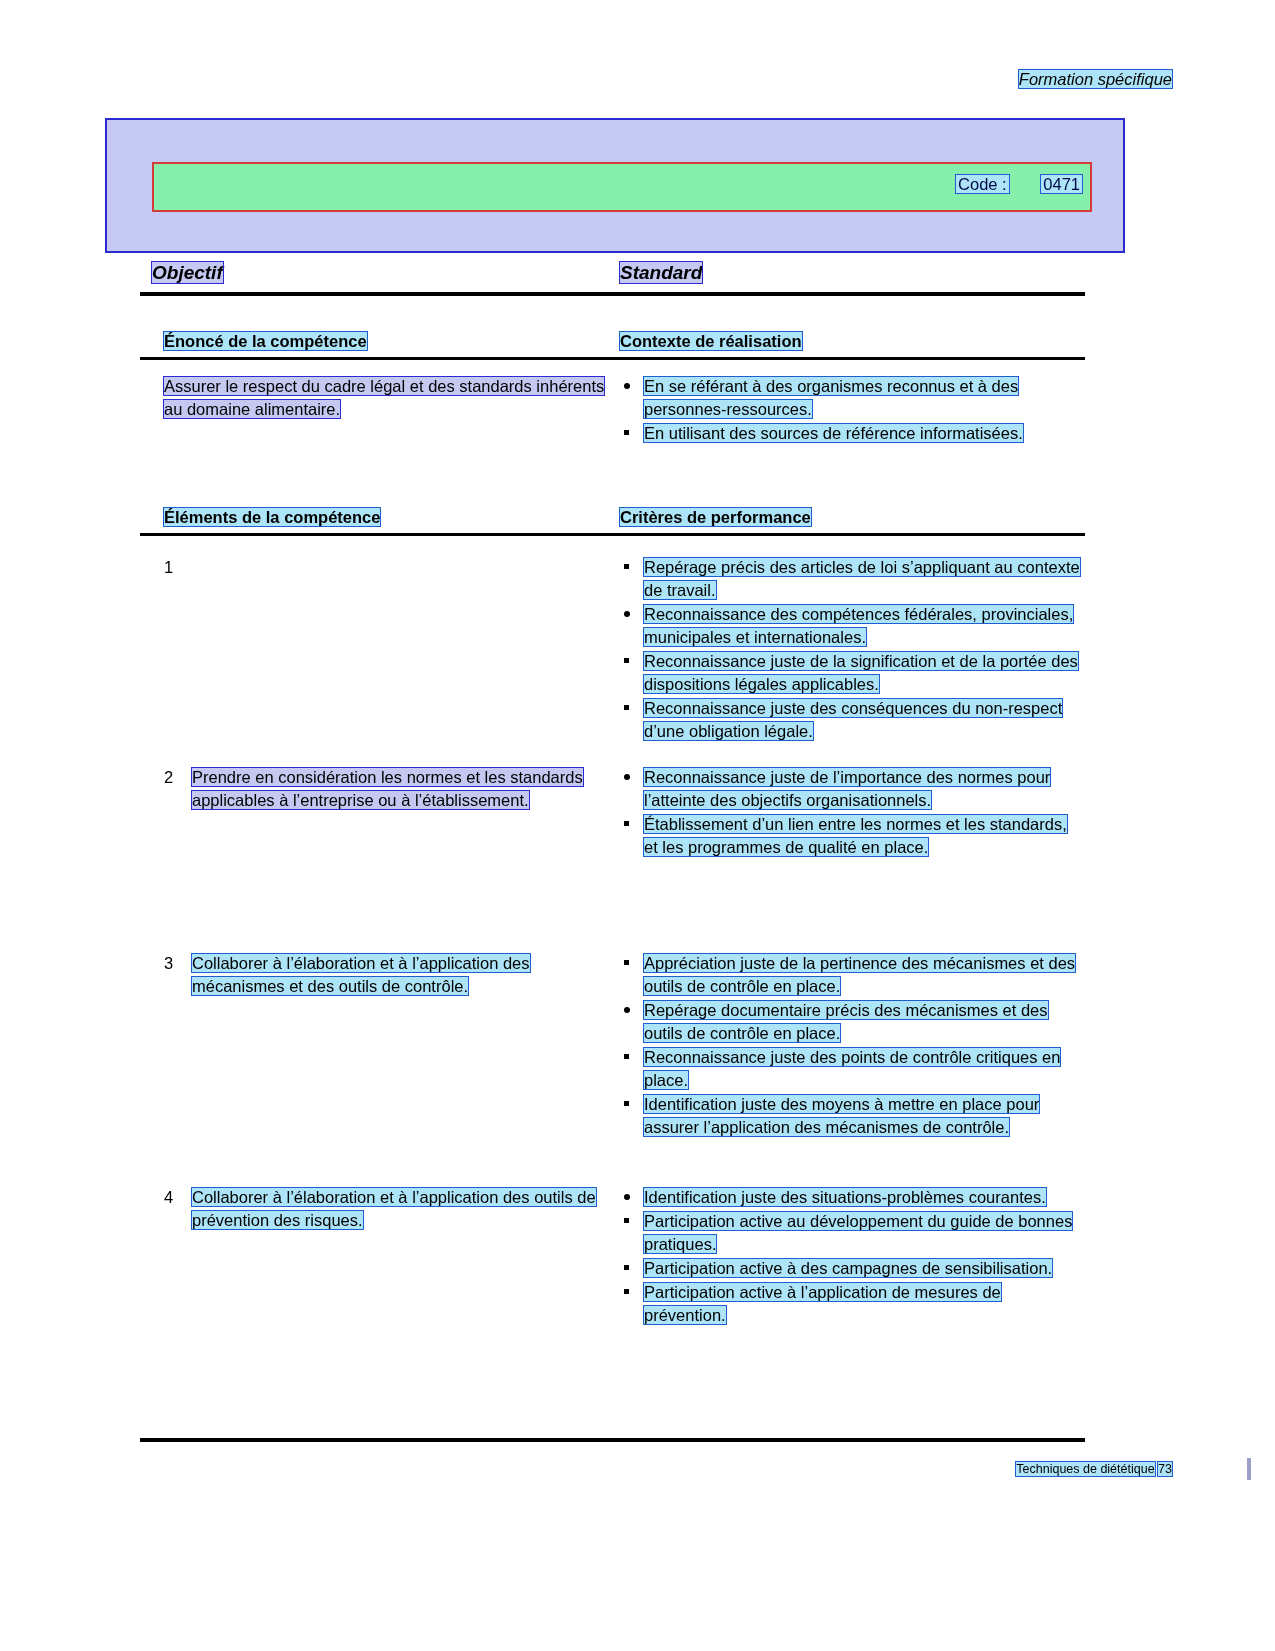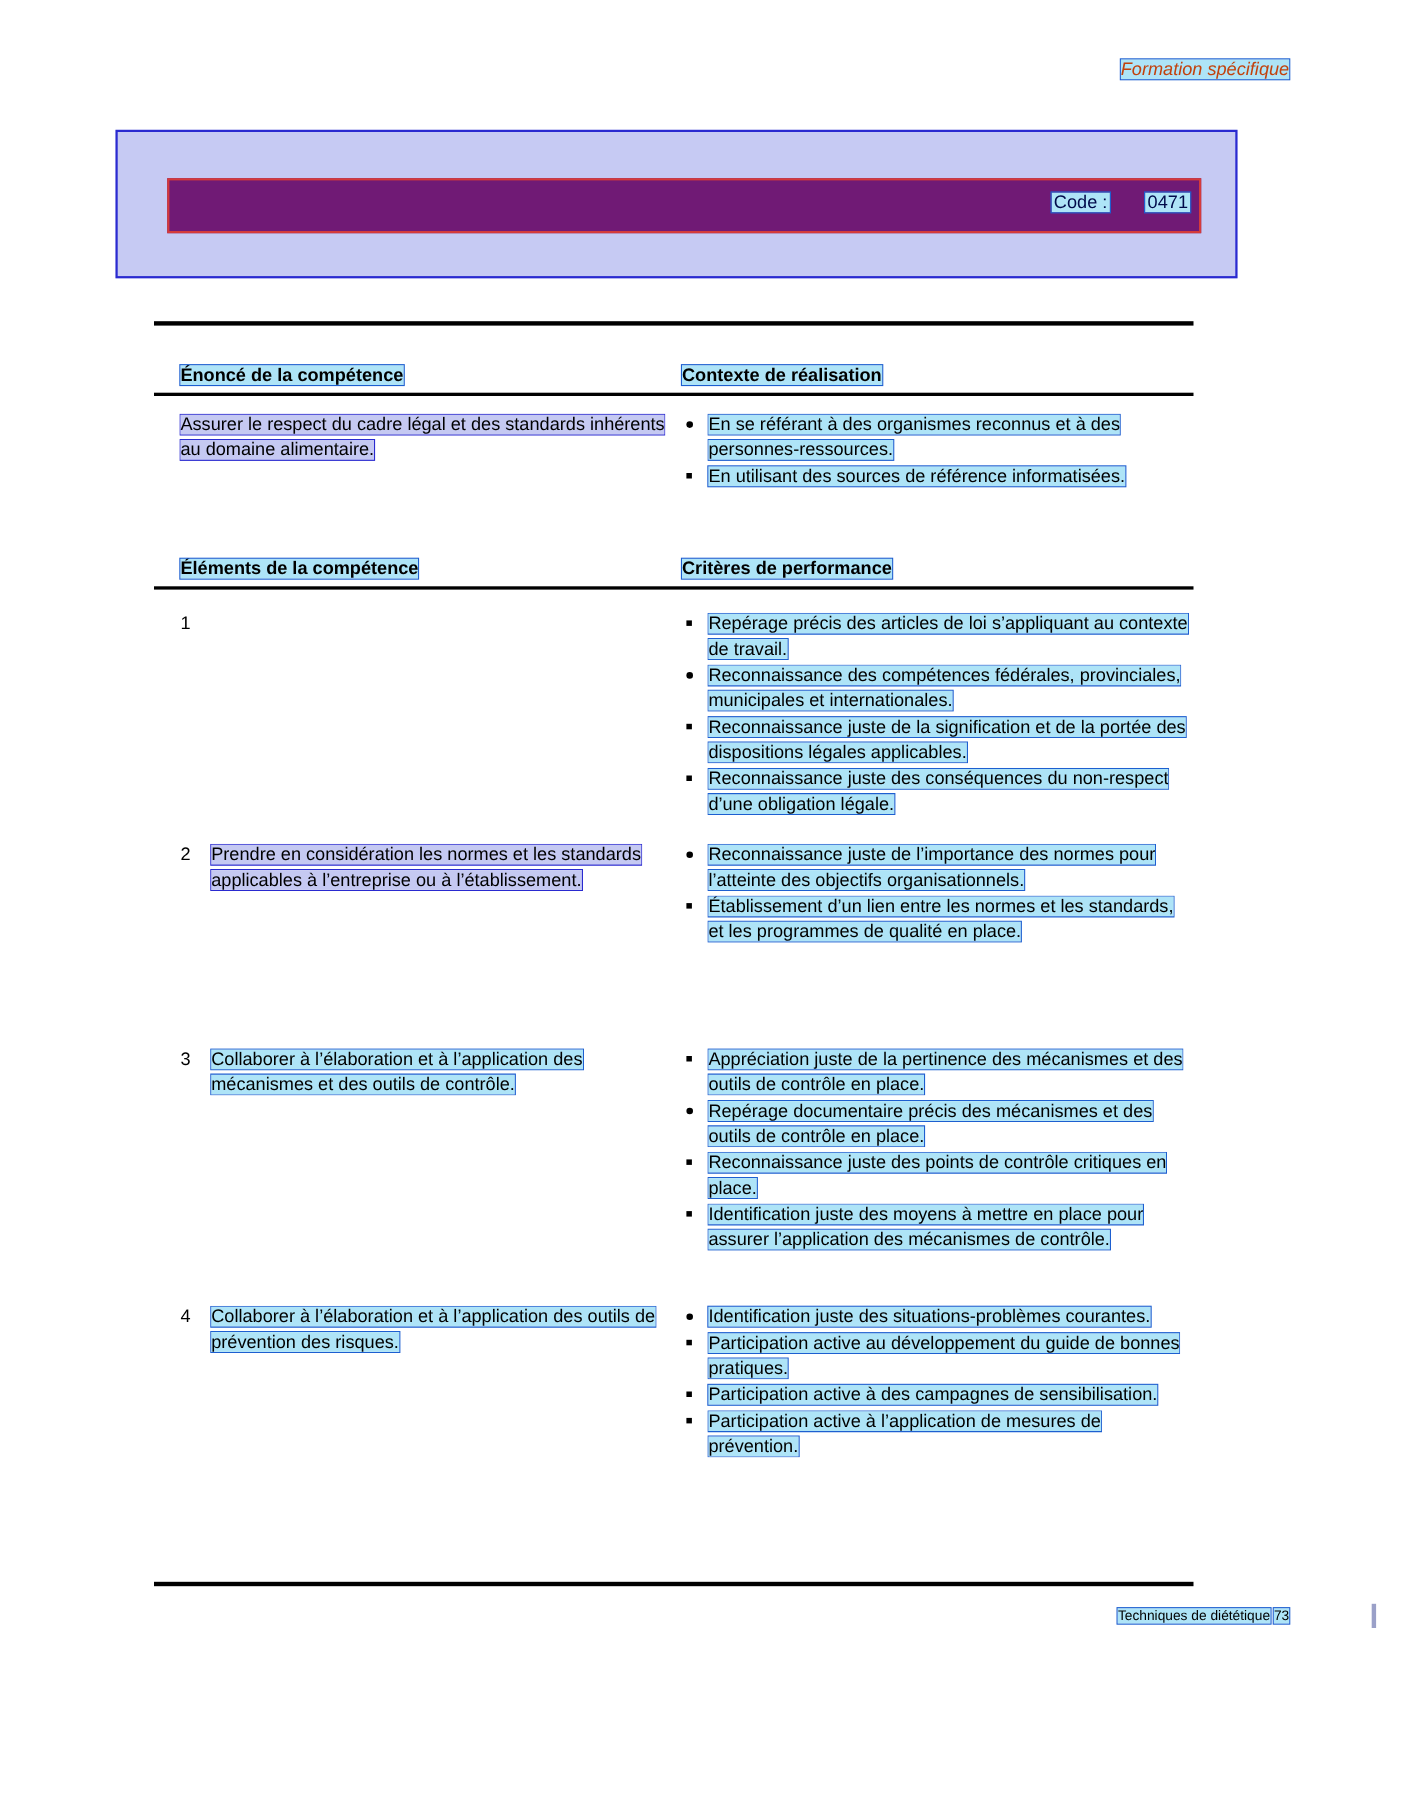--- a/index.html
+++ b/index.html
@@ -32,45 +32,45 @@
     background: #c5c9f2;
     outline: 1px solid #2a2ad0;
     display: inline;
     box-decoration-break: clone;
     -webkit-box-decoration-break: clone;
   }
 
   
   .running-head {
     position: absolute;
-    top: 54px;
+    top: 70px;
     right: 103px;
     font-size: 16.5px;
     font-style: italic;
-    color: #c2410c;
+    color: #000000;
   }
 
   
   .title-block {
     position: absolute;
     left: 105px;
     top: 118px;
     width: 1020px;
     height: 135px;
     background: #c6caf3;
     border: 2px solid #2a2ad0;
     box-sizing: border-box;
   }
   .title-inner {
     position: absolute;
     left: 45px;
     top: 42px;
     width: 940px;
     height: 50px;
-    background: #701a75;
+    background: #86efac;
     border: 2px solid #d43b3b;
     box-sizing: border-box;
   }
   .code-wrap {
     position: absolute;
     right: 8px;
     top: 11px;
     font-size: 16.5px;
     color: #000a4a;
     white-space: nowrap;
@@ -238,20 +238,30 @@
 
   <div class="title-block">
     <div class="title-inner">
       <div class="code-wrap">
         <span class="code-label">Code :</span>
         <span class="code-value">0471</span>
       </div>
     </div>
   </div>
 
+  <div class="band">
+    <div class="band-row">
+      <div class="band-objectif">
+        <span class="hl-blue">Objectif</span>
+      </div>
+      <div class="band-standard">
+        <span class="hl-blue">Standard</span>
+      </div>
+    </div>
+  </div>
   <div class="rule-thick" style="top:292px;"></div>
 
   <div class="sec" style="top:332px;">
     <div class="col-l">
       <div class="sub-head">
         <span class="hl">Énoncé de la compétence</span>
       </div>
     </div>
     <div class="col-r">
       <div class="sub-head">

